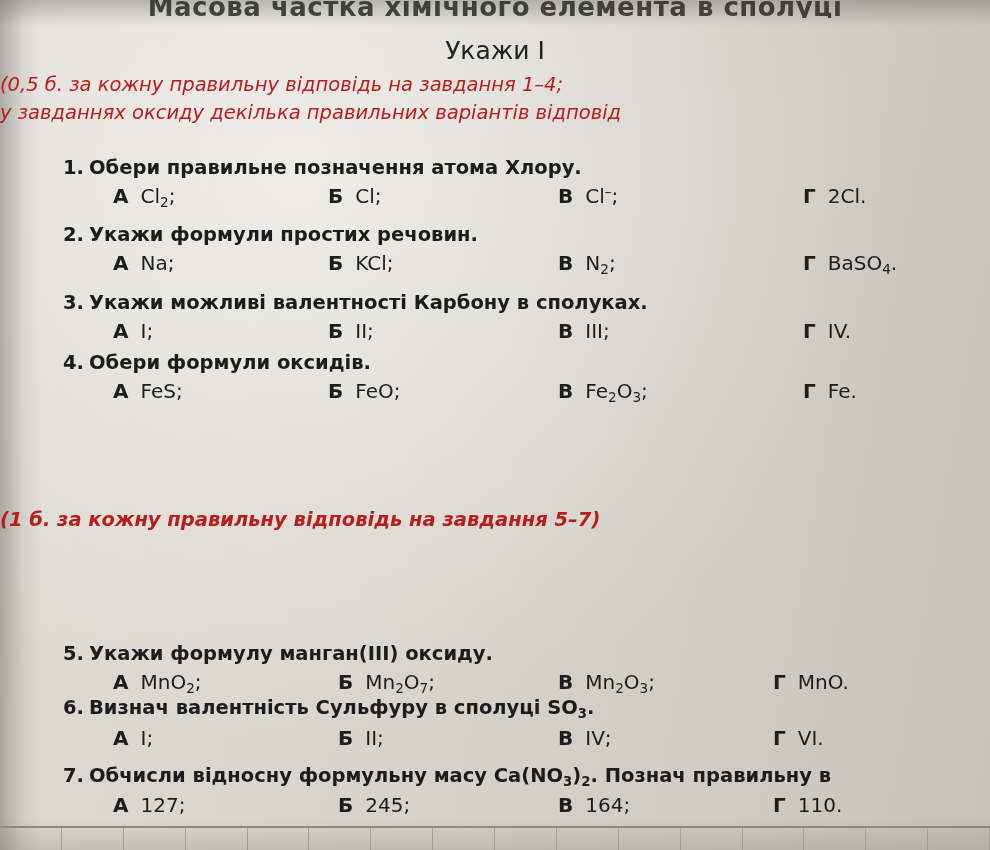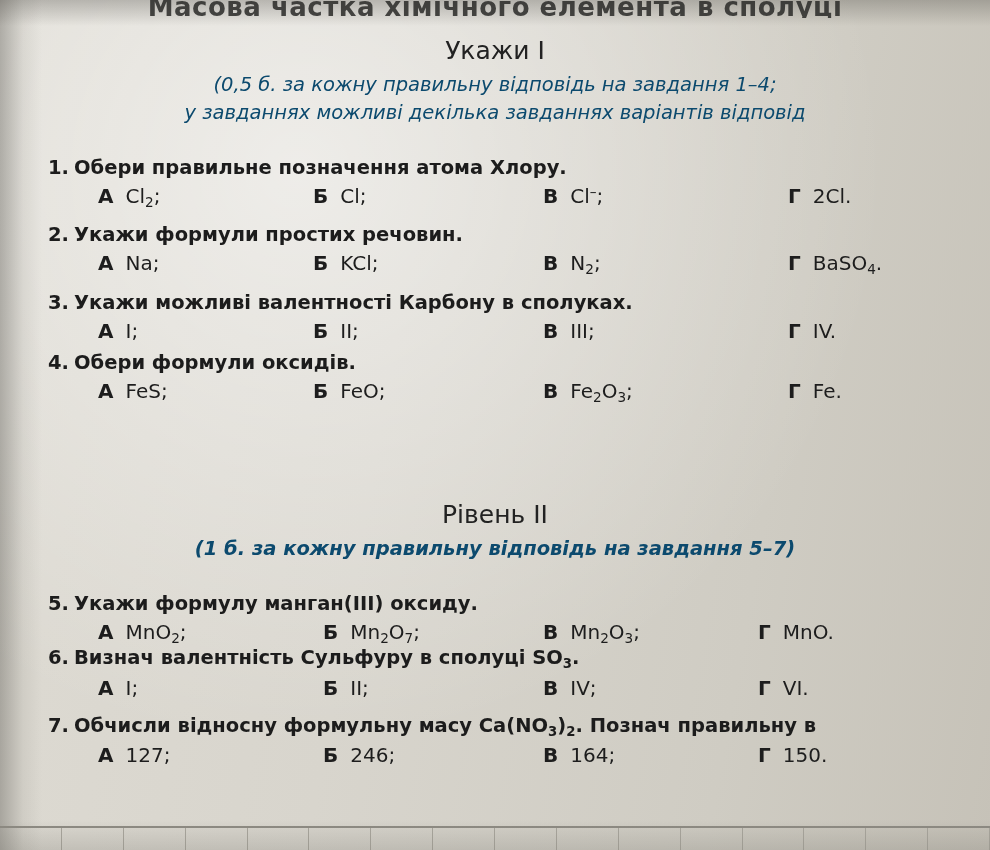--- a/index.html
+++ b/index.html
@@ -54,29 +54,29 @@
     height: 26px;
     opacity: 0.85;
   }
   .level {
     text-align: center;
     font-size: 25px;
     color: #222;
     margin: 0;
   }
   .level-note {
-    text-align: center;
+    text-align: left;
     font-style: italic;
     font-size: 19.5px;
     line-height: 1.45;
-    color: #0c4a6e;
+    color: #b91c1c;
   }
   .q {
     margin-top: 8px;
-    padding-left: 48px;
+    padding-left: 63px;
   }
   .q-text {
     font-size: 19.5px;
     font-weight: bold;
     color: #1c1c1c;
     white-space: nowrap;
   }
   .q-num {
     display: inline-block;
     width: 26px;
@@ -136,21 +136,21 @@
 <div class="shadow-left"></div>
 <div class="shadow-top"></div>
 
 <div class="content">
 
   <div class="title-cut">Масова частка хімічного елемента в сполуці</div>
 
   <div style="position:absolute; top:36px; left:0; right:0;">
     <div class="level">Укажи I</div>
     <div class="level-note" style="margin-top:6px;">(0,5 б. за кожну правильну відповідь на завдання 1–4;</div>
-    <div class="level-note">у завданнях можливі декілька завданнях варіантів відповід</div>
+    <div class="level-note">у завданнях оксиду декілька правильних варіантів відповід</div>
   </div>
 
   <div style="position:absolute; top:148px; left:0; right:0;">
 
     <div class="q">
       <div class="q-text">
         <span class="q-num">1.</span><span>Обери правильне позначення атома Хлору.</span>
       </div>
       <div class="opts">
         <div class="opt" style="width:215px">
@@ -240,25 +240,24 @@
         <div class="opt">
             <span class="opt-letter">Г</span>
             <span class="opt-val">Fe.</span>
           </div>
       </div>
     </div>
 
   </div>
 
   <div style="position:absolute; top:500px; left:0; right:0;">
-    <div class="level">Рівень II</div>
     <div class="level-note" style="margin-top:6px;font-weight:bold;">(1 б. за кожну правильну відповідь на завдання 5–7)</div>
   </div>
 
-  <div style="position:absolute; top:584px; left:0; right:0;">
+  <div style="position:absolute; top:634px; left:0; right:0;">
 
     <div class="q">
       <div class="q-text">
         <span class="q-num">5.</span><span>Укажи формулу манган(III) оксиду.</span>
       </div>
       <div class="opts">
         <div class="opt" style="width:225px">
             <span class="opt-letter">А</span>
             <span class="opt-val">MnO<sub>2</sub>;</span>
           </div>
@@ -305,29 +304,29 @@
       <div class="q-text">
         <span class="q-num">7.</span><span>Обчисли відносну формульну масу Ca(NO<sub>3</sub>)<sub>2</sub>. Познач правильну в</span>
       </div>
       <div class="opts">
         <div class="opt" style="width:225px">
             <span class="opt-letter">А</span>
             <span class="opt-val">127;</span>
           </div>
         <div class="opt" style="width:220px">
             <span class="opt-letter">Б</span>
-            <span class="opt-val">246;</span>
+            <span class="opt-val">245;</span>
           </div>
         <div class="opt" style="width:215px">
             <span class="opt-letter">В</span>
             <span class="opt-val">164;</span>
           </div>
         <div class="opt">
             <span class="opt-letter">Г</span>
-            <span class="opt-val">150.</span>
+            <span class="opt-val">110.</span>
           </div>
       </div>
     </div>
 
   </div>
 
   <div class="grid-bottom">
     <div class="cell"></div>
     <div class="cell"></div>
     <div class="cell"></div>

